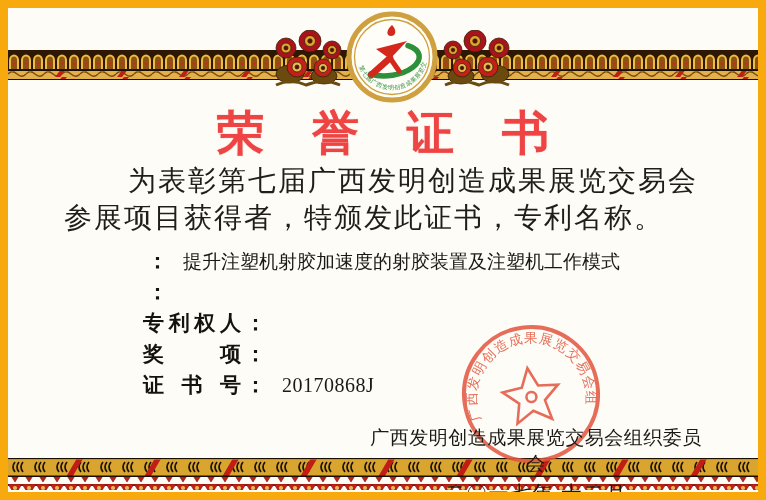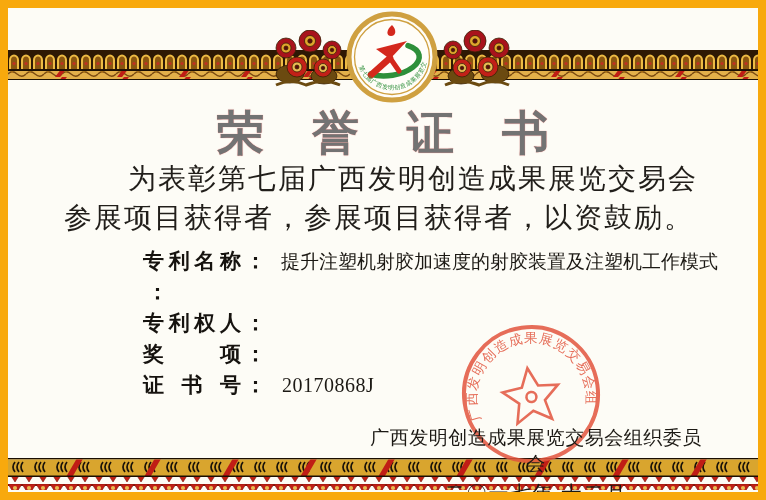--- a/index.html
+++ b/index.html
@@ -34,35 +34,35 @@
 
   
   #title {
     position: absolute;
     top: 94px; left: 0; right: 0;
     text-align: center;
     font-size: 47px;
     font-weight: bold;
     letter-spacing: 48px;
     text-indent: 48px;
-    color: #737373;
+    color: #ef4444;
     font-family: "Liberation Serif", serif;
     text-shadow: 0 0 1px rgba(224,18,18,.6);
   }
 
   
   #body-text {
     position: absolute;
     top: 154px; left: 56px; right: 54px;
     font-size: 28px;
     line-height: 37px;
     letter-spacing: 2px;
     color: #211e1a;
   }
-  #body-text .indent { text-indent: 64px; font-family: Liberation Mono, monospace; }
+  #body-text .indent { text-indent: 64px; }
 
   
   #fields {
     position: absolute;
     left: 135px; top: 239px;
     z-index: 4;
   }
   .field-row {
     height: 31px;
     display: flex;
@@ -208,26 +208,25 @@
       <text font-size="6" fill="#2e8f3a" letter-spacing="0.4">
         <textPath href="#emblemArc" startOffset="4">第七届广西发明创造成果展览交易会</textPath>
       </text>
     </svg>
   </div>
 
   <div id="title">荣誉证书</div>
 
   <div id="body-text">
     <div class="indent">为表彰第七届广西发明创造成果展览交易会</div>
-    <div>参展项目获得者，参展项目获得者，以资鼓励。</div>
+    <div>参展项目获得者，特颁发此证书，专利名称。</div>
   </div>
 
   <div id="fields">
     <div class="field-row long">
-      <span class="field-label">专利名称</span>
         <span class="field-colon">：</span>
       <span class="field-value">提升注塑机射胶加速度的射胶装置及注塑机工作模式</span>
     </div>
     <div class="field-row">
         <span class="field-colon">：</span>
     </div>
     <div class="field-row">
       <span class="field-label">专利权人</span>
         <span class="field-colon">：</span>
     </div>

